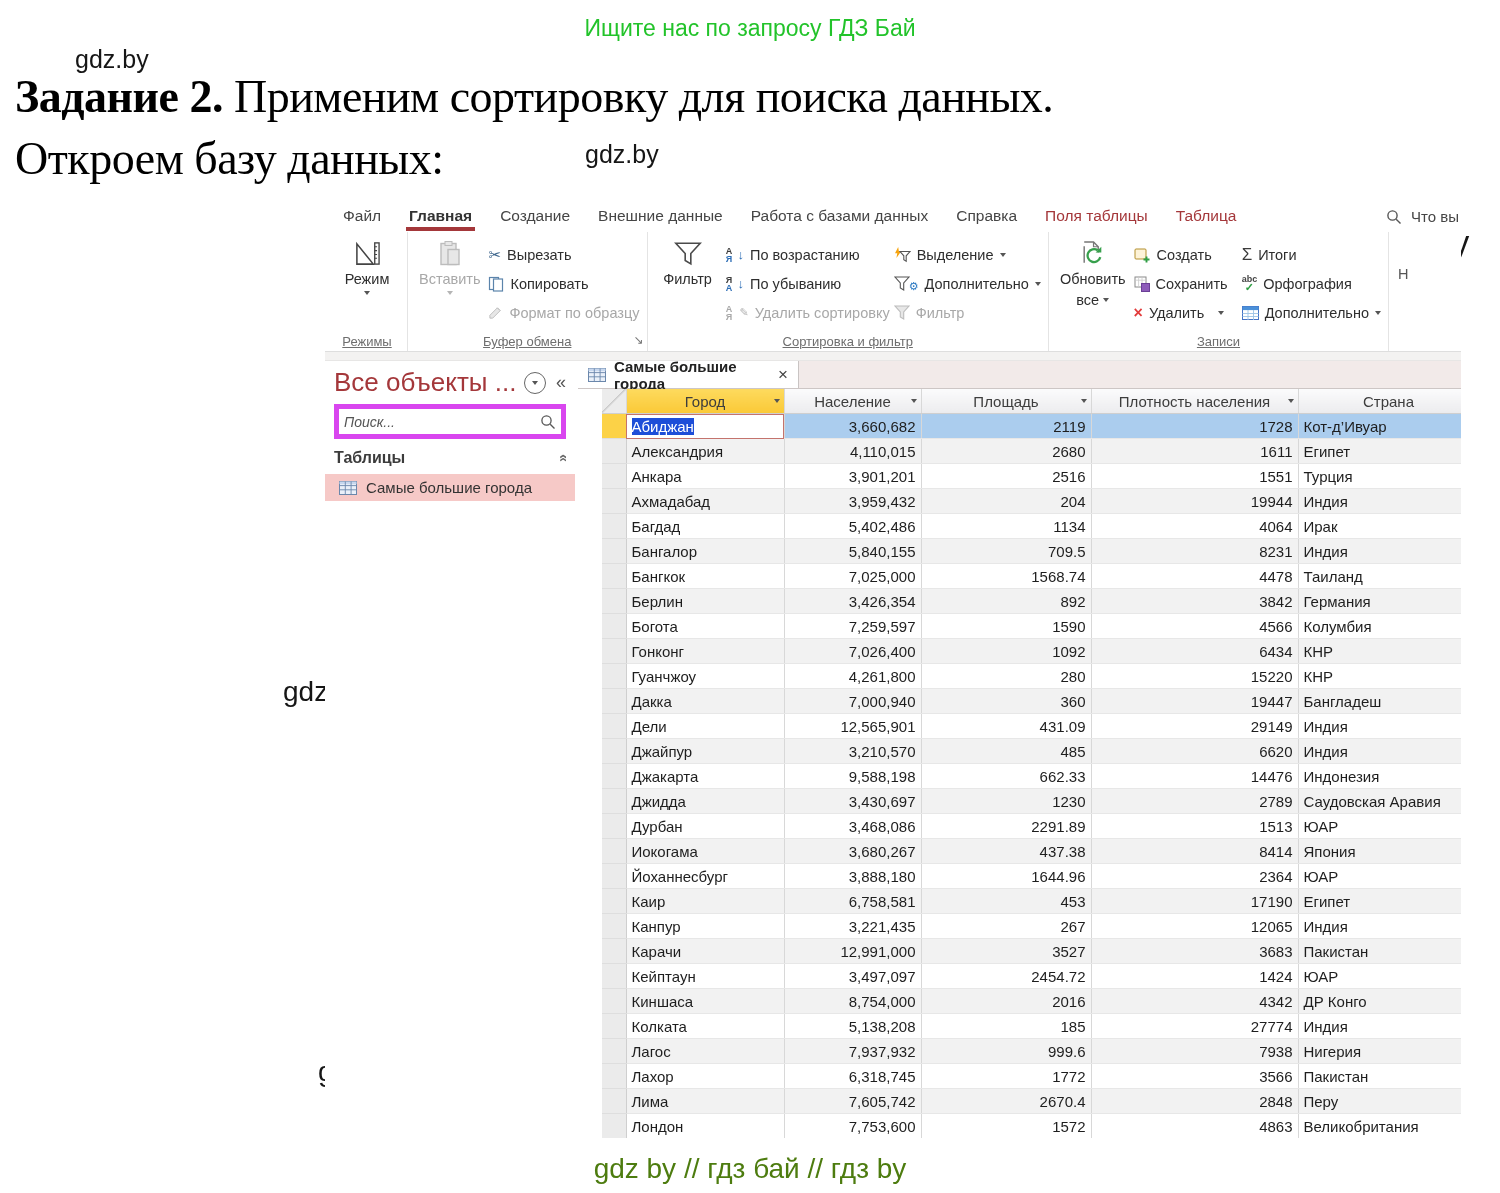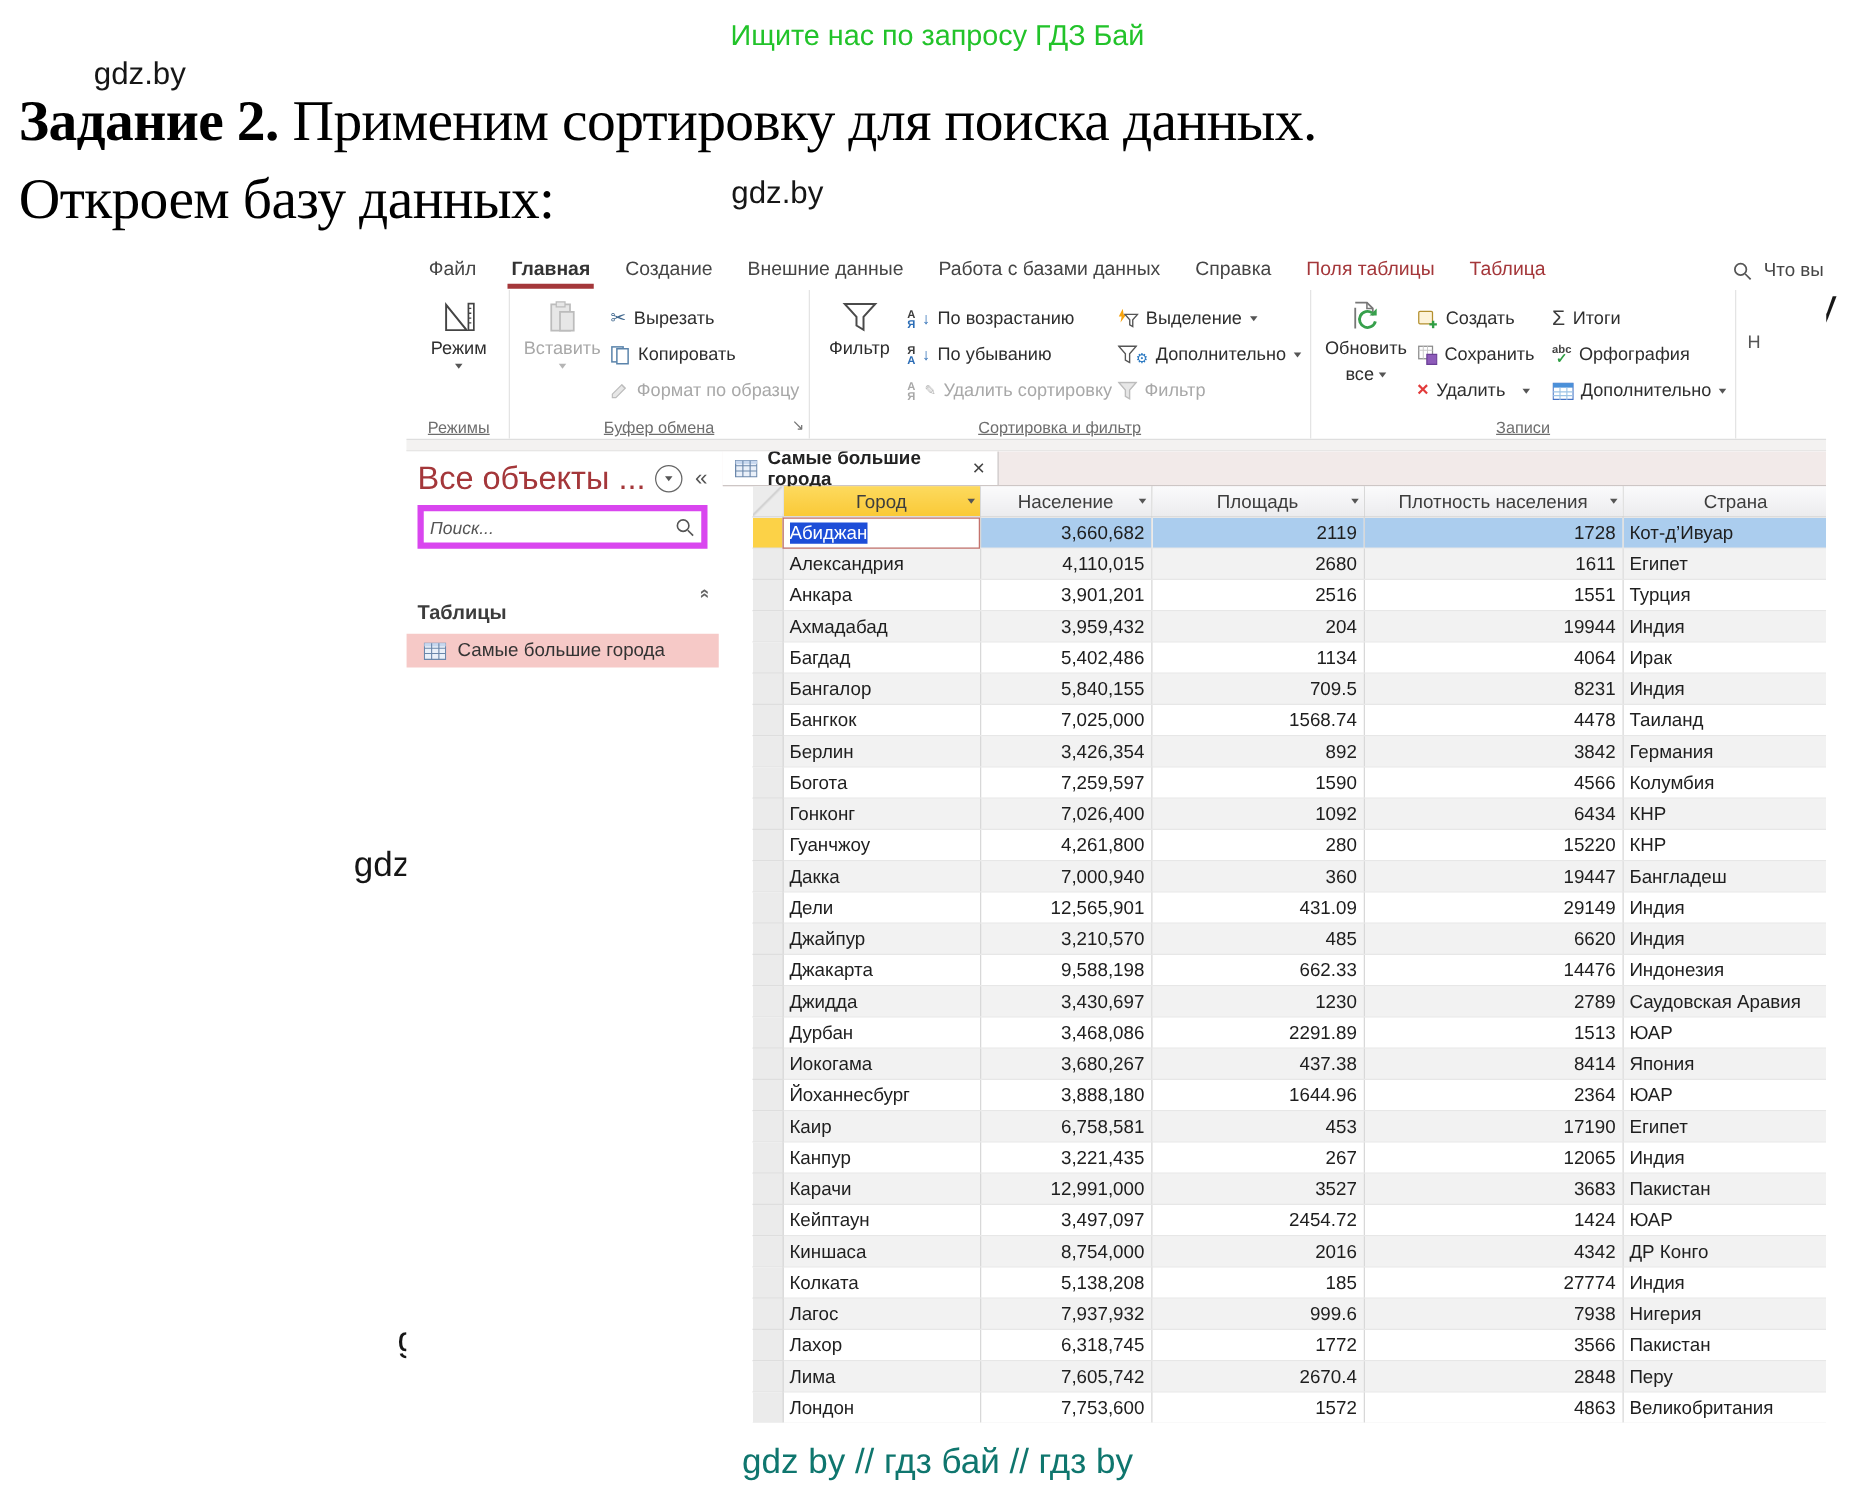--- a/index.html
+++ b/index.html
@@ -9,21 +9,21 @@
   
   .banner{position:absolute;top:3px;left:0;right:0;text-align:center;
           font-size:23px;color:#22c32a;margin-top:12px;}
   .wm{position:absolute;color:#161616;font-size:28px;white-space:nowrap;}
   .wm.small{font-size:25px;}
   .wm.big{font-size:33px;}
   .heading{position:absolute;left:15px;top:66px;font-family:"Liberation Serif",serif;
            color:#000;font-size:46px;line-height:1.35;letter-spacing:-0.5px;}
   .heading b{font-weight:bold;}
   .footer{position:absolute;left:0;right:0;top:1153px;text-align:center;
-          font-size:28px;color:#0f766e;}
+          font-size:28px;color:#4d7c0f;}
 
   
   .appwin{position:absolute;left:325px;top:200px;width:1136px;height:938px;
           background:#fff;font-size:15px;color:#2e2e2e;overflow:hidden;}
 
   
   .tabrow{height:32px;display:flex;align-items:center;padding-left:4px;}
   .rtab{padding:0 14px;font-size:15.5px;color:#454545;position:relative;height:100%;
         display:flex;align-items:center;white-space:nowrap;cursor:default;}
   .rtab.active{color:#333;font-weight:bold;}
@@ -75,21 +75,21 @@
             padding:2px 0 6px 0;}
   .navtitle .t{flex:1;white-space:nowrap;overflow:hidden;}
   .circbtn{width:20px;height:20px;border:1px solid #666;border-radius:50%;
            display:flex;align-items:center;justify-content:center;margin-right:10px;}
   .shutter{color:#555;font-size:18px;}
   .navsearch{height:25px;border:5px solid #d946ef;display:flex;align-items:center;
              padding:0 5px;background:#fff;}
   .navsearch .ph{flex:1;font-style:italic;color:#555;font-size:14px;}
   .navsection{display:flex;align-items:center;margin-top:10px;font-size:16px;
               font-weight:bold;color:#3c3c3c;padding-bottom:5px;}
-  .navsection .t{flex:1;margin-top:33px;}
+  .navsection .t{flex:1;}
   .upchev{display:inline-block;transform:rotate(-90deg);color:#666;font-size:14px;}
   .navitem{margin:2px -9px 0 -9px;height:27px;background:#f6c9c7;display:flex;
            align-items:center;gap:9px;padding-left:14px;font-size:15px;color:#333;}
 
   
   .doc{flex:1;display:flex;flex-direction:column;margin-left:3px;overflow:hidden;}
   .redline{height:4px;background:#a4373a;}
   .tabbar{height:27px;background:#f2eae9;display:flex;border-bottom:1px solid #cdc6c5;}
   .dtab{width:200px;background:#fff;border-right:1px solid #c9c4c3;display:flex;
         align-items:center;gap:8px;padding:0 10px;font-weight:bold;font-size:15px;color:#222;}

